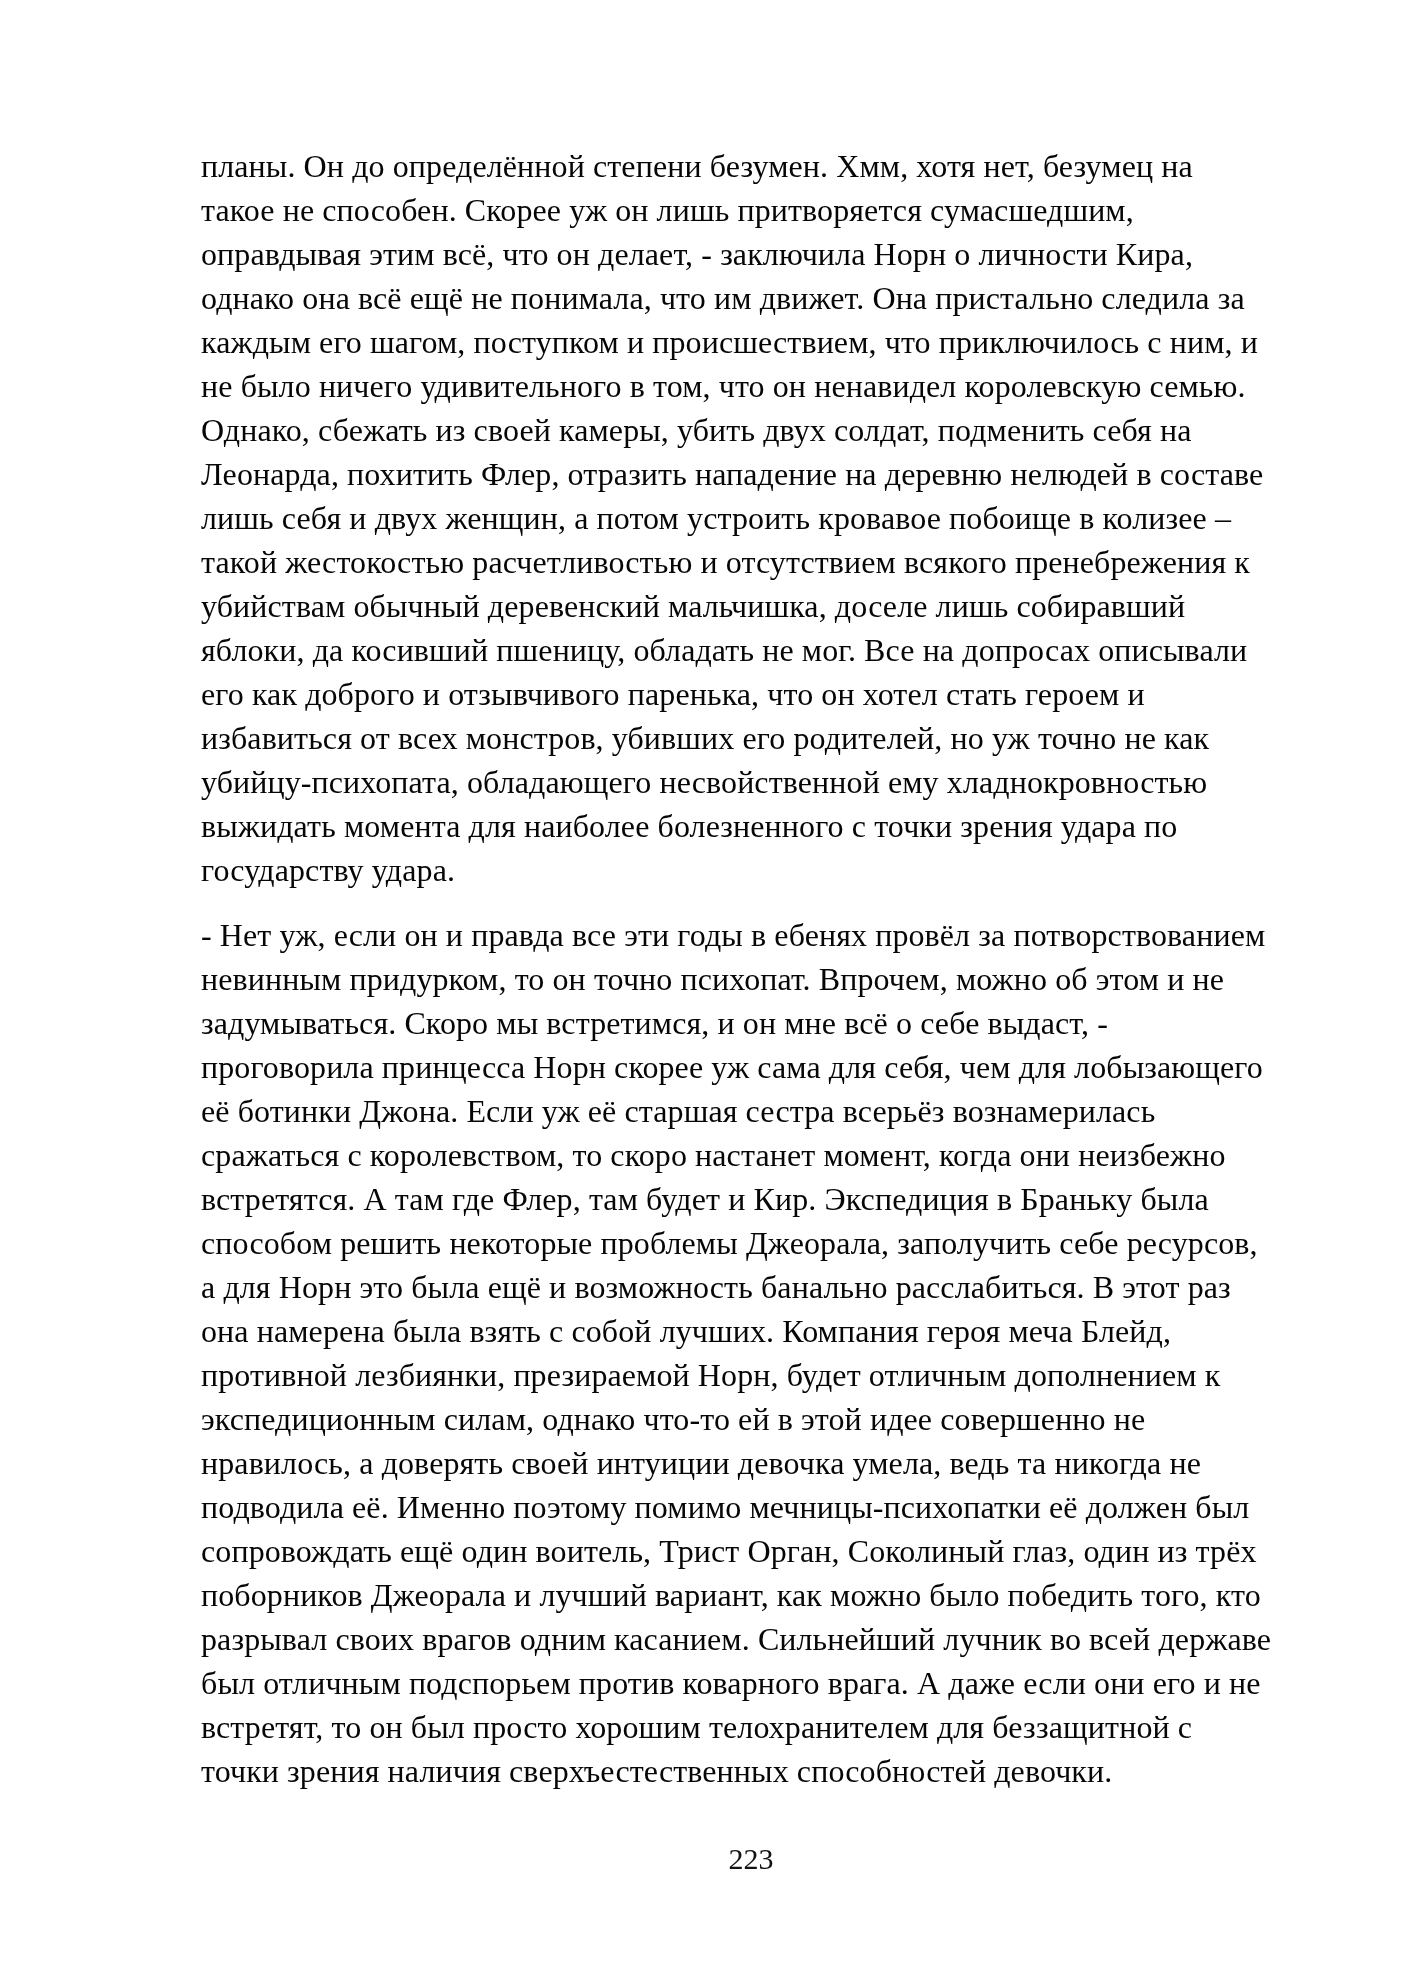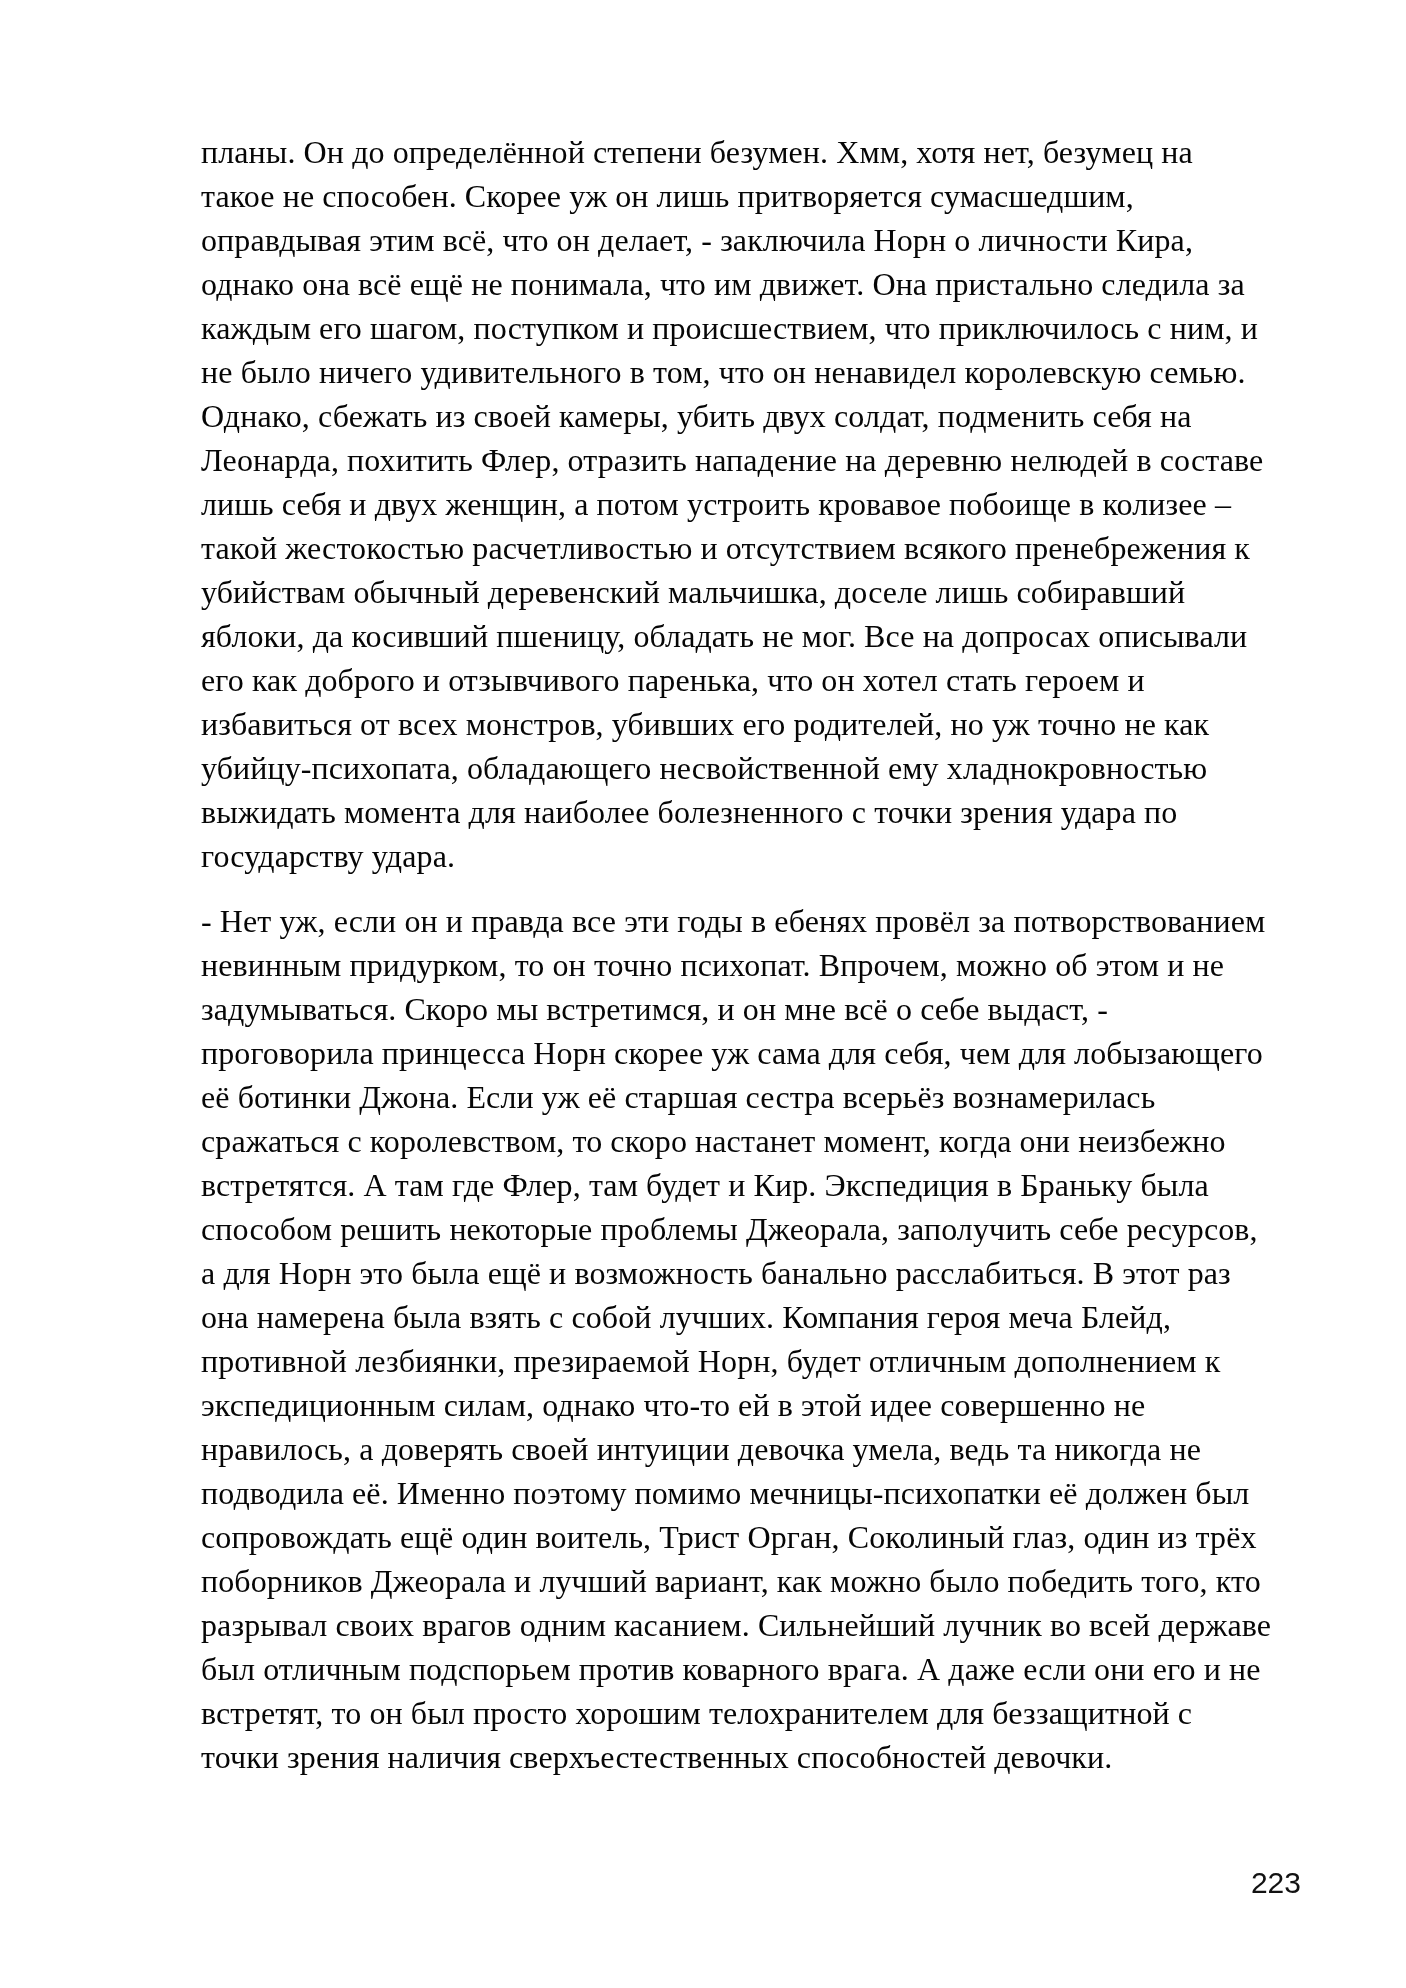--- a/index.html
+++ b/index.html
@@ -20,33 +20,32 @@
     position: absolute;
     left: 201px;
     top: 128px;
     width: 1110px;
   }
   .para {
     font-size: 32px;
     line-height: 44px;
     letter-spacing: 0.1px;
     white-space: pre;        
-    margin: 2px 0 21px 0;
+    margin: 16px 0 21px 0;
   }
   .page-number {
     position: absolute;
     left: 201px;
     top: 1842px;
     width: 1100px;
-    text-align: right;
-    font-family: Liberation Sans, sans-serif;
+    text-align: center;
+    font-family: Liberation Serif, serif;
     font-size: 30px;
     line-height: 34px;
     color: #121212;
-    margin-top: 24px;
   }
 </style>
 </head>
 <body>
 
 <div class="page">
   <div class="text-block">
     <div class="para">планы. Он до определённой степени безумен. Хмм, хотя нет, безумец на
 такое не способен. Скорее уж он лишь притворяется сумасшедшим,
 оправдывая этим всё, что он делает, - заключила Норн о личности Кира,

